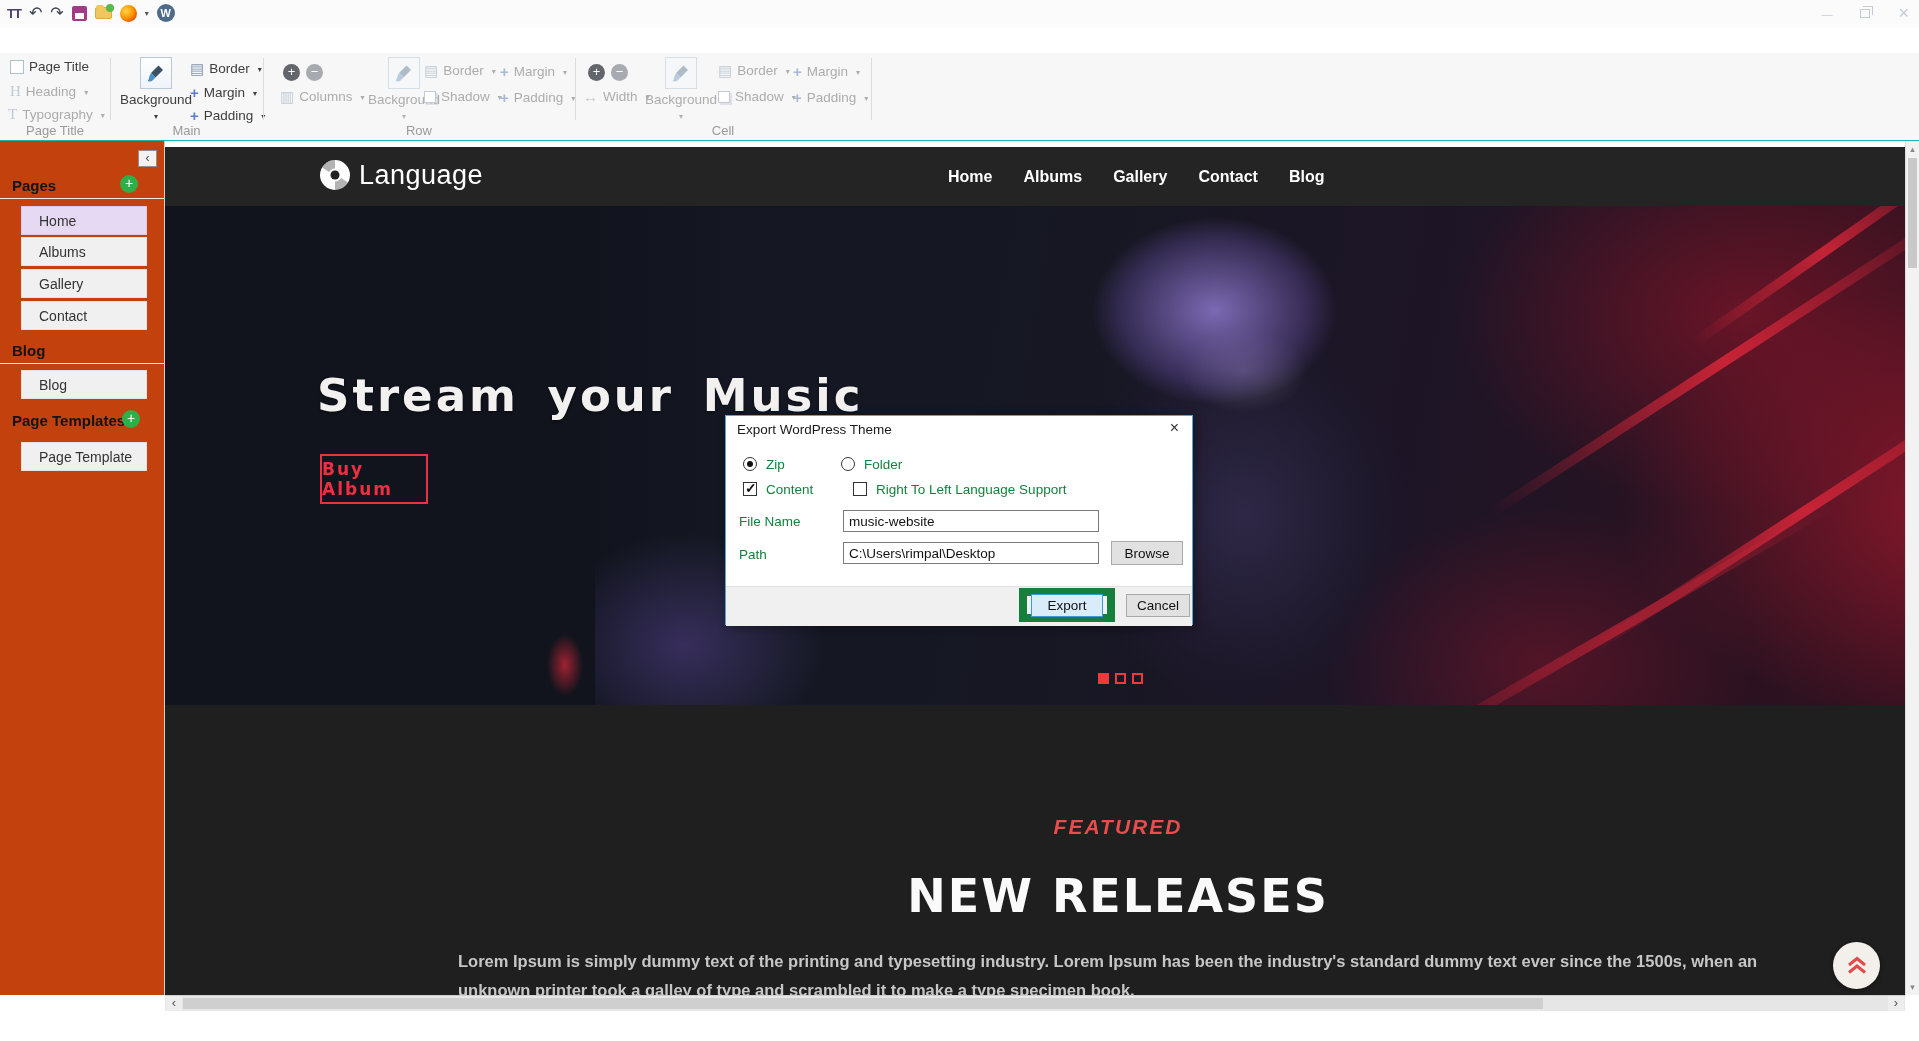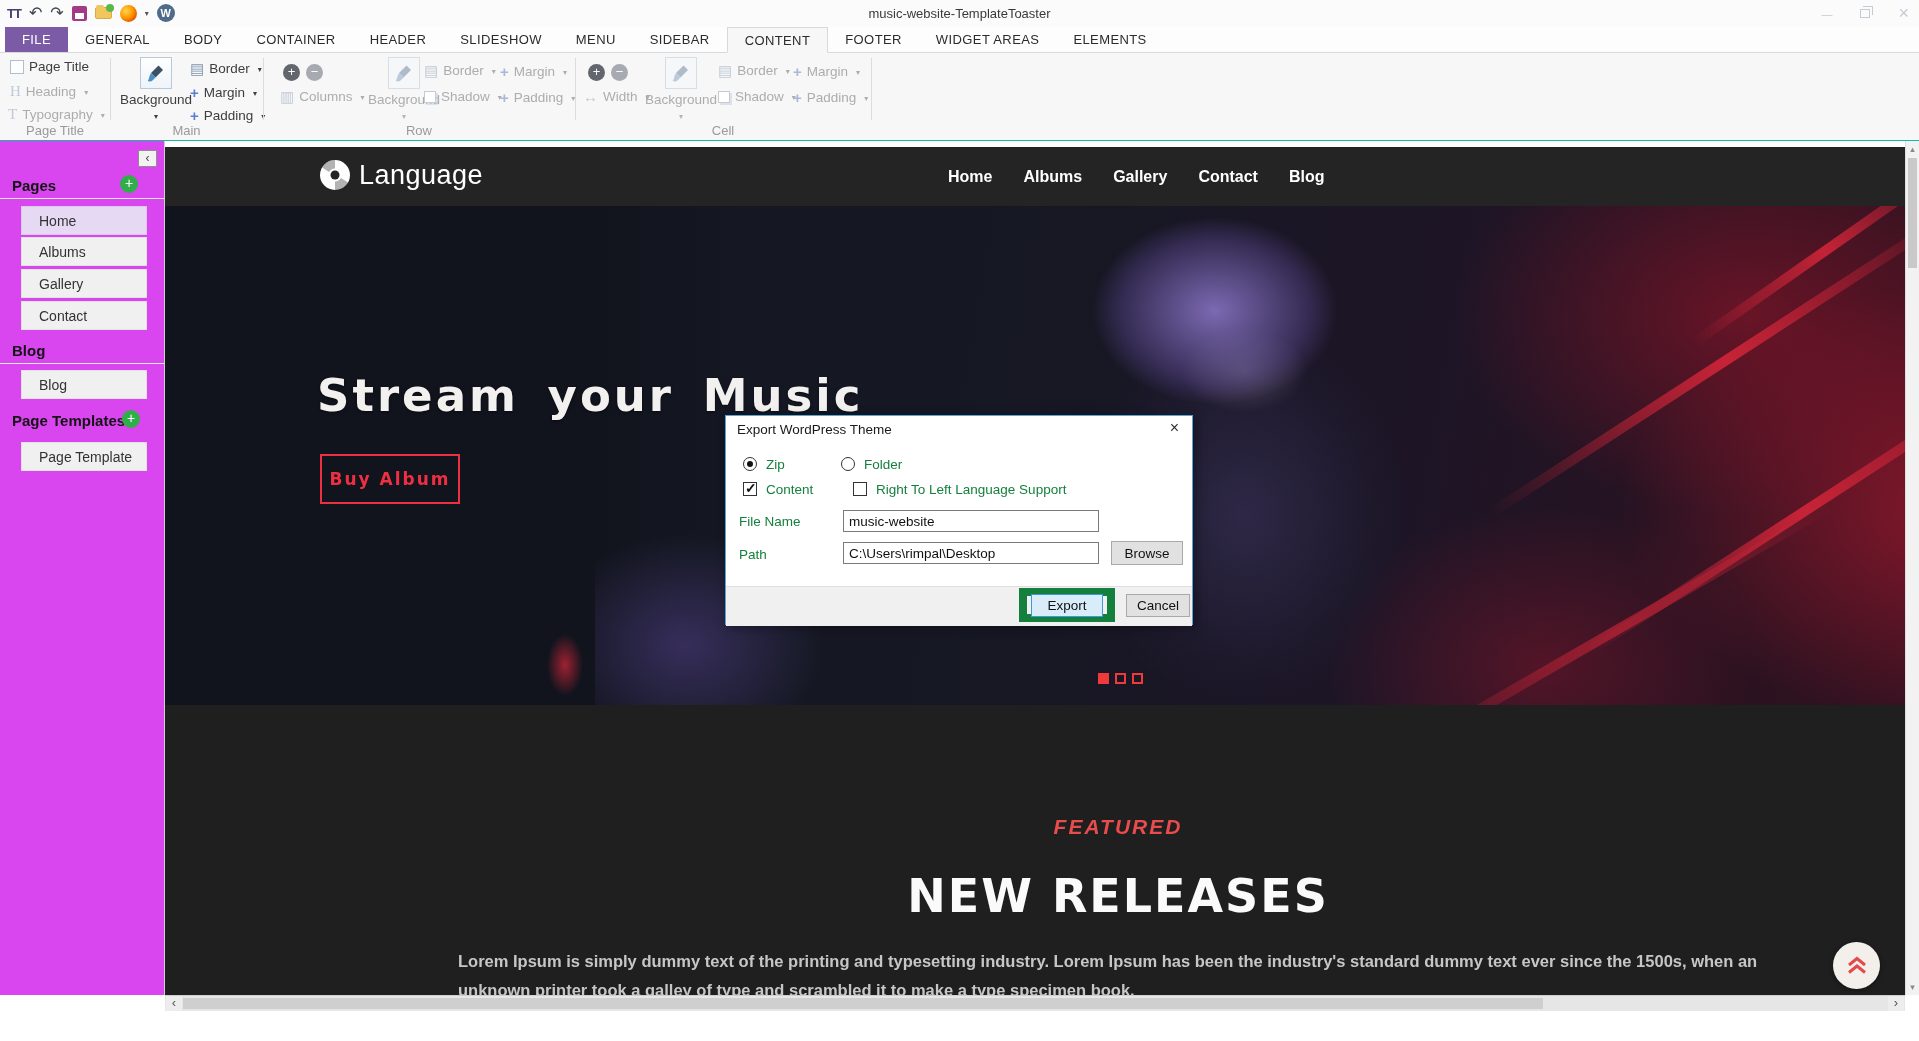--- a/index.html
+++ b/index.html
@@ -60,21 +60,21 @@
 .circ.plus{background:#63676d}.circ.plus::before{content:"+"}
 .circ.minus{background:#a7abb1}.circ.minus::before{content:"−"}
 .bgbtn{position:absolute;width:72px;text-align:center;font-size:13.5px;color:#3e3e3e}
 .bgbtn .sq{width:32px;height:32px;margin:0 auto 3px;border:1px solid #b9c9d9;background:linear-gradient(#fefefe,#eef4f9);display:flex;align-items:center;justify-content:center}
 .bgbtn .bgcaret::before{content:"▾";font-size:8px;color:#3e3e3e}
 .bgbtn.dis{color:#adadad}
 .bgbtn.dis .sq{border-color:#d6dee6;background:#f5f7f9}
 .bgbtn.dis .bgcaret::before{color:#b5b5b5}
 
 
-.sidepanel{position:absolute;left:0;top:141px;width:165px;height:854px;background:#d946ef;border-right:1px solid #cfcfcf}
+.sidepanel{position:absolute;left:0;top:141px;width:165px;height:854px;background:#c2410c;border-right:1px solid #cfcfcf}
 .collapse{position:absolute;right:7px;top:9px;width:19px;height:17px;border:1px solid #8f8f8f;background:#f2f2f2;text-align:center;font-size:12px;color:#444;line-height:15px}
 .collapse::before{content:"‹"}
 .shead{position:absolute;left:12px;font-size:15px;font-weight:bold;color:#141414}
 .s-add{position:absolute;width:18px;height:18px;border-radius:50%;background:#2fae49;color:#fff;font-size:14px;line-height:17px;text-align:center}
 .s-add::before{content:"+"}
 .sitem{position:absolute;left:21px;width:126px;height:29px;background:#f0f0f0;border:1px solid #e2e2e2;font-size:14px;color:#333;display:flex;align-items:center;padding-left:17px}
 .sitem.active{background:#e6d9f3;border-color:#d9c9ec}
 .shr{position:absolute;left:0;width:164px;height:1px;background:#e9e9e9}
 
 
@@ -90,21 +90,21 @@
  radial-gradient(220px 260px at 44% 62%,rgba(48,42,74,.9),rgba(30,26,46,.5) 60%,transparent 75%),
  radial-gradient(420px 280px at 78% 22%,rgba(168,22,44,.5),transparent 70%),
  radial-gradient(520px 320px at 94% 60%,rgba(214,28,52,.55),transparent 70%),
  radial-gradient(300px 220px at 64% 92%,rgba(140,22,44,.45),transparent 72%),
  radial-gradient(200px 160px at 6% 88%,rgba(120,90,200,.35),transparent 70%),
  linear-gradient(90deg,#11141d 0%,rgba(17,20,29,0) 10%),
  linear-gradient(100deg,#151823 25%,#1d1526 55%,#2a1220 78%,#3a1120 100%)}
 .streak{position:absolute;height:10px;border-radius:5px;background:linear-gradient(90deg,transparent,rgba(235,40,60,.75),transparent)}
 .blob{position:absolute;left:382px;top:428px;width:36px;height:62px;border-radius:50%;background:radial-gradient(closest-side,rgba(235,40,60,.65),transparent)}
 .hero-h{position:absolute;left:152px;top:163px;font-family:"DejaVu Sans",sans-serif;font-weight:bold;font-size:45px;color:#f2f1ef;letter-spacing:3px;word-spacing:10px;text-shadow:0 1px 3px rgba(0,0,0,.55)}
-.buy{position:absolute;left:155px;top:248px;width:140px;height:50px;border:2px solid #ee2f42;color:#ee2f42;background:transparent;font-family:"DejaVu Sans",sans-serif;font-size:17px;font-weight:bold;letter-spacing:2px;display:flex;align-items:center;justify-content:center;cursor:pointer}
+.buy{position:absolute;left:155px;top:248px;width:108px;height:50px;border:2px solid #ee2f42;color:#ee2f42;background:transparent;font-family:"DejaVu Sans",sans-serif;font-size:17px;font-weight:bold;letter-spacing:2px;display:flex;align-items:center;justify-content:center;cursor:pointer}
 .dots{position:absolute;left:933px;top:467px;display:flex;gap:6px}
 .dot{width:11px;height:11px;border:2px solid #f03a3a}
 .dot.on{background:#f03a3a}
 .featured{position:absolute;left:0;top:564px;width:1906px;height:299px;background:#1f1f1f}
 .feat-label{position:absolute;top:110px;width:100%;text-align:center;color:#e84c4c;font-size:21px;font-weight:bold;font-style:italic;letter-spacing:2px}
 .feat-title{position:absolute;top:164px;width:100%;text-align:center;color:#fafafa;font-family:"DejaVu Sans",sans-serif;font-weight:bold;font-size:46px;letter-spacing:2px}
 .feat-text{position:absolute;top:242px;left:293px;width:1320px;text-align:left;color:#c6c6c6;font-size:16.5px;font-weight:bold;line-height:1.75}
 .scrolltop{position:absolute;left:1668px;top:801px;width:47px;height:47px;border-radius:50%;background:#f3f0ec;display:flex;align-items:center;justify-content:center;box-shadow:0 1px 5px rgba(0,0,0,.45);cursor:pointer}
 
 
@@ -147,42 +147,27 @@
     <div class="tb-icons">
       <span class="i-ttlogo"></span>
       <span class="i-undo"></span>
       <span class="i-redo"></span>
       <span class="i-save"></span>
       <span class="i-folder"></span>
       <span class="i-firefox"></span>
       <span class="i-caret"></span>
       <span class="i-wp"></span>
     </div>
-    <div class="tb-title">music-website-TemplateToaster</div>
     <div class="tb-controls">
       <span class="i-min"></span>
       <span class="i-rest"></span>
       <span class="i-close"></span>
     </div>
   </div>
 
-  <div class="tabrow">
-    <div class="tab file">FILE</div>
-    <div class="tab">GENERAL</div>
-    <div class="tab">BODY</div>
-    <div class="tab">CONTAINER</div>
-    <div class="tab">HEADER</div>
-    <div class="tab">SLIDESHOW</div>
-    <div class="tab">MENU</div>
-    <div class="tab">SIDEBAR</div>
-    <div class="tab active">CONTENT</div>
-    <div class="tab">FOOTER</div>
-    <div class="tab">WIDGET AREAS</div>
-    <div class="tab">ELEMENTS</div>
-  </div>
 
   <div class="ribbon">
 
     <div class="rbtn" style="left:10px;top:6px">
       <span class="cb"></span>
       <span>Page Title</span>
     </div>
     <div class="rbtn dis drop" style="left:10px;top:30px">
       <span class="ic ic-H"></span>
       <span>Heading</span>

